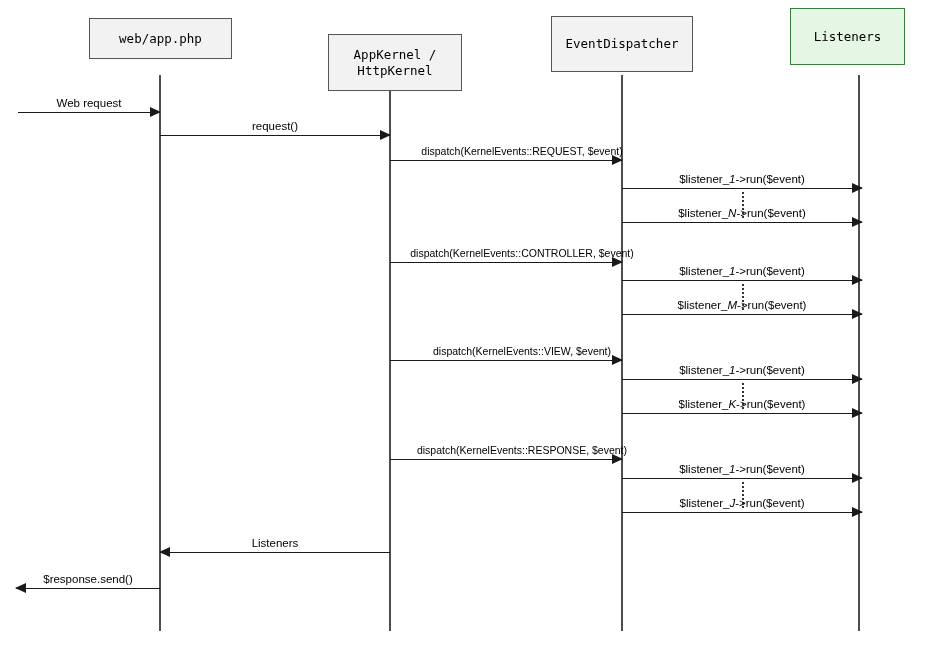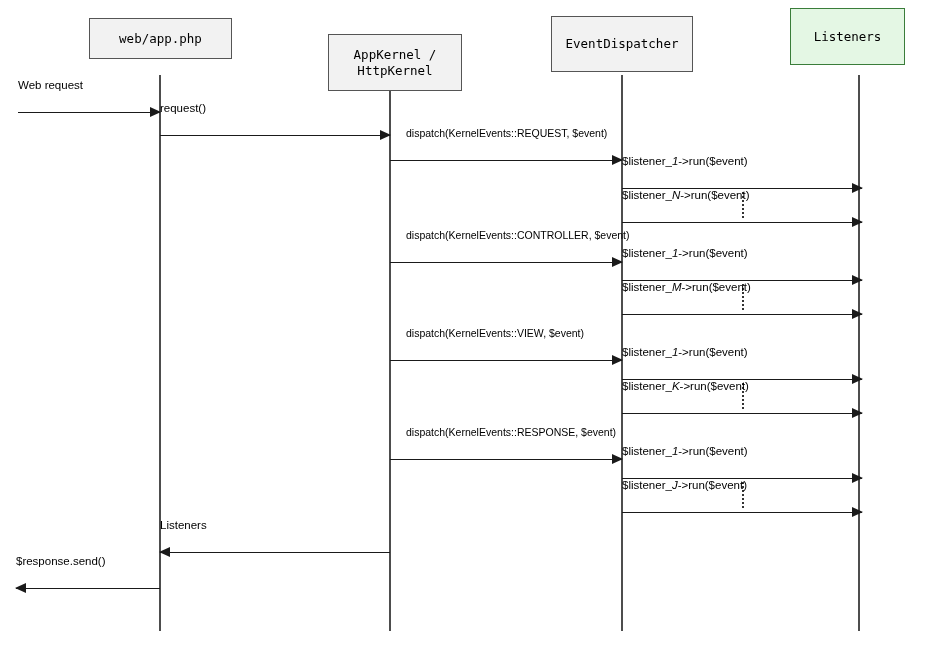--- a/index.html
+++ b/index.html
@@ -65,23 +65,23 @@
   .msg .head.right {
     border-left: 11px solid #1a1a1a;
     right: -1px;
   }
   .msg .head.left {
     border-right: 11px solid #1a1a1a;
     left: -1px;
   }
   .msg .label {
     position: absolute;
-    bottom: 20px;
+    bottom: 2px;
     width: 100%;
-    text-align: left;
+    text-align: center;
     font-size: 11.5px;
     color: #000000;
     white-space: nowrap;
     line-height: 13px;
   }
   .msg .label.small {
     font-size: 10.5px;
     padding-left: 16px;
   }
   .msg .label em {

